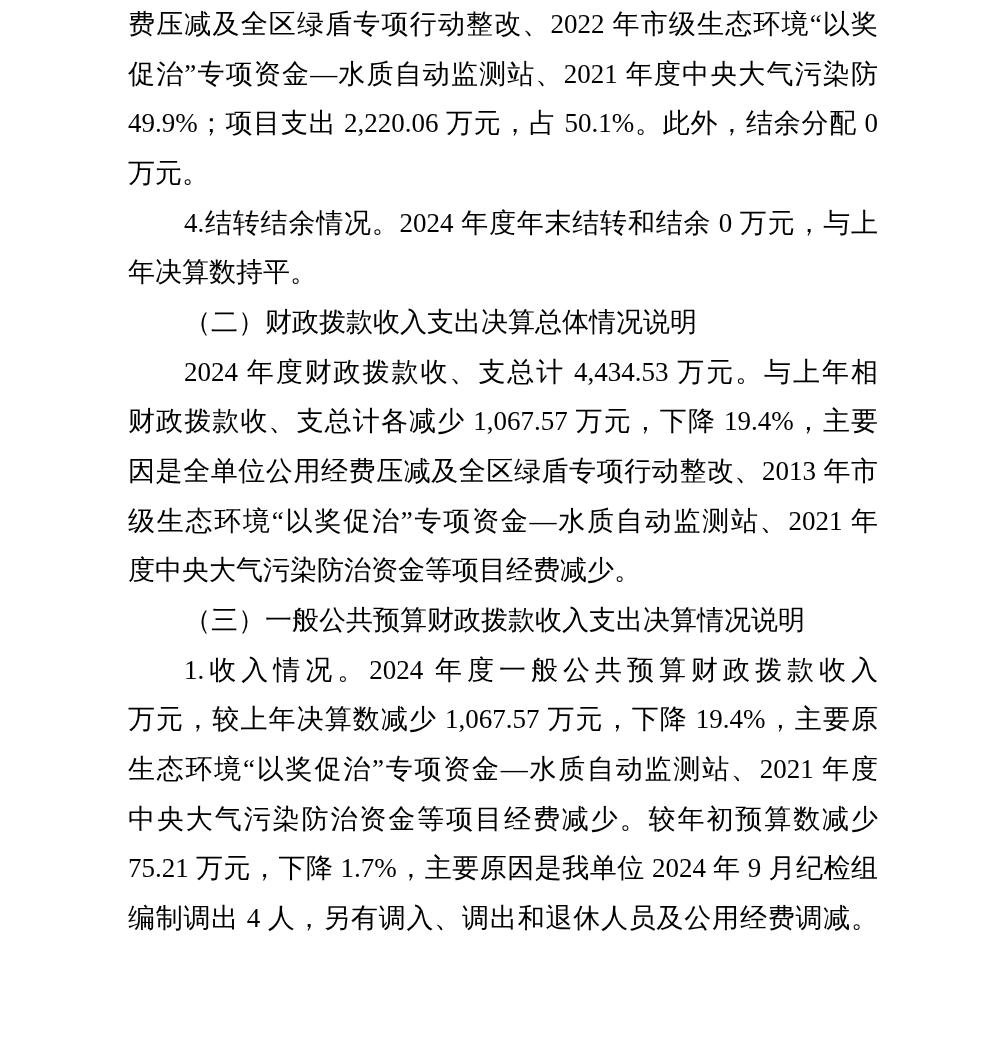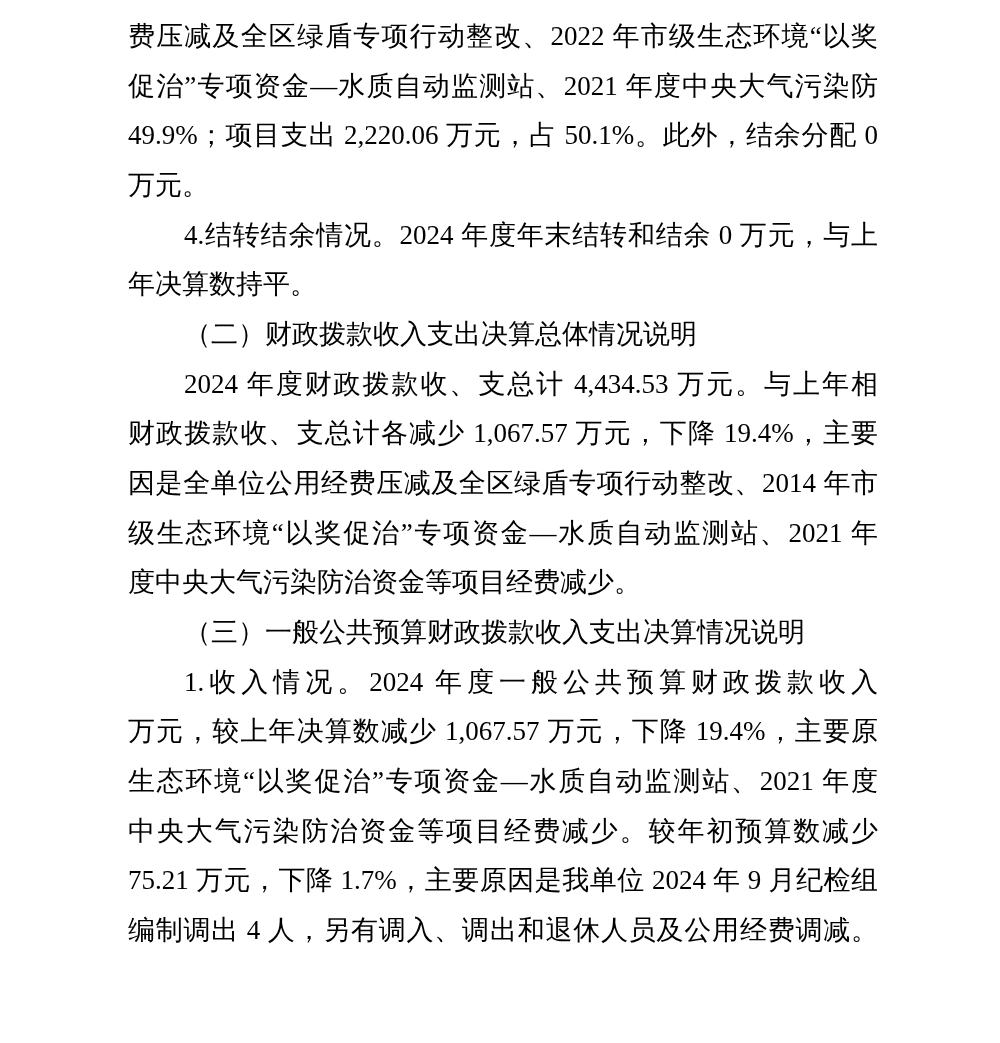--- a/index.html
+++ b/index.html
@@ -8,21 +8,21 @@
     background: #ffffff;
   }
   .page {
     position: relative;
     width: 1000px;
     height: 1043px;
     background: #ffffff;
     color: #000000;
     overflow: hidden;
     box-sizing: border-box;
-    padding: 12px 122px 0 128px;
+    padding: 0 122px 0 128px;
     font-family: "Liberation Serif", "DejaVu Serif", serif;
     font-size: 27px;
   }
   .doc-body {
     width: 100%;
   }
   .line {
     height: 49.67px;
     line-height: 49.67px;
     text-align: justify;
@@ -48,21 +48,21 @@
   <div class="doc-body">
       <div class="line"><span class="seg">费压减及全区绿盾专项行动整改、2022 年市级生态环境“以奖</span></div>
       <div class="line"><span class="seg">促治”专项资金—水质自动监测站、2021 年度中央大气污染防</span></div>
       <div class="line"><span class="seg">49.9%；项目支出 2,220.06 万元，占 50.1%。此外，结余分配 0</span></div>
       <div class="line left"><span class="seg">万元。</span></div>
       <div class="line indent"><span class="seg bold">4.结转结余情况。</span><span class="seg">2024 年度年末结转和结余 0 万元，与上</span></div>
       <div class="line left"><span class="seg">年决算数持平。</span></div>
       <div class="line left indent"><span class="seg">（二）财政拨款收入支出决算总体情况说明</span></div>
       <div class="line indent"><span class="seg">2024 年度财政拨款收、支总计 4,434.53 万元。与上年相比，</span></div>
       <div class="line"><span class="seg">财政拨款收、支总计各减少 1,067.57 万元，下降 19.4%，主要原</span></div>
-      <div class="line"><span class="seg">因是全单位公用经费压减及全区绿盾专项行动整改、2014 年市</span></div>
+      <div class="line"><span class="seg">因是全单位公用经费压减及全区绿盾专项行动整改、2013 年市</span></div>
       <div class="line"><span class="seg">级生态环境“以奖促治”专项资金—水质自动监测站、2021 年</span></div>
       <div class="line left"><span class="seg">度中央大气污染防治资金等项目经费减少。</span></div>
       <div class="line left indent"><span class="seg">（三）一般公共预算财政拨款收入支出决算情况说明</span></div>
       <div class="line indent"><span class="seg bold">1.收入情况。</span><span class="seg">2024 年度一般公共预算财政拨款收入 4,434.53</span></div>
       <div class="line"><span class="seg">万元，较上年决算数减少 1,067.57 万元，下降 19.4%，主要原因</span></div>
       <div class="line"><span class="seg">生态环境“以奖促治”专项资金—水质自动监测站、2021 年度</span></div>
       <div class="line"><span class="seg">中央大气污染防治资金等项目经费减少。较年初预算数减少</span></div>
       <div class="line"><span class="seg">75.21 万元，下降 1.7%，主要原因是我单位 2024 年 9 月纪检组</span></div>
       <div class="line"><span class="seg">编制调出 4 人，另有调入、调出和退休人员及公用经费调减。</span></div>
     </div>

